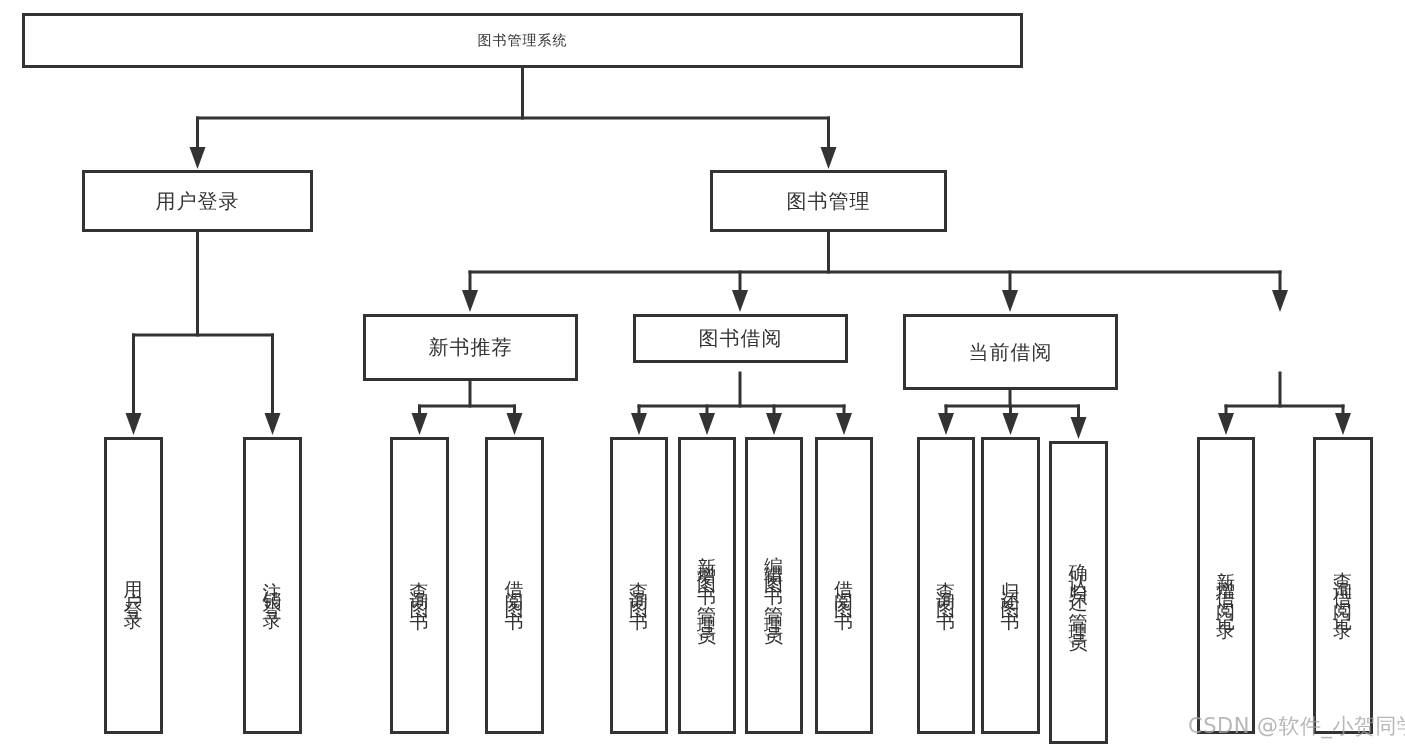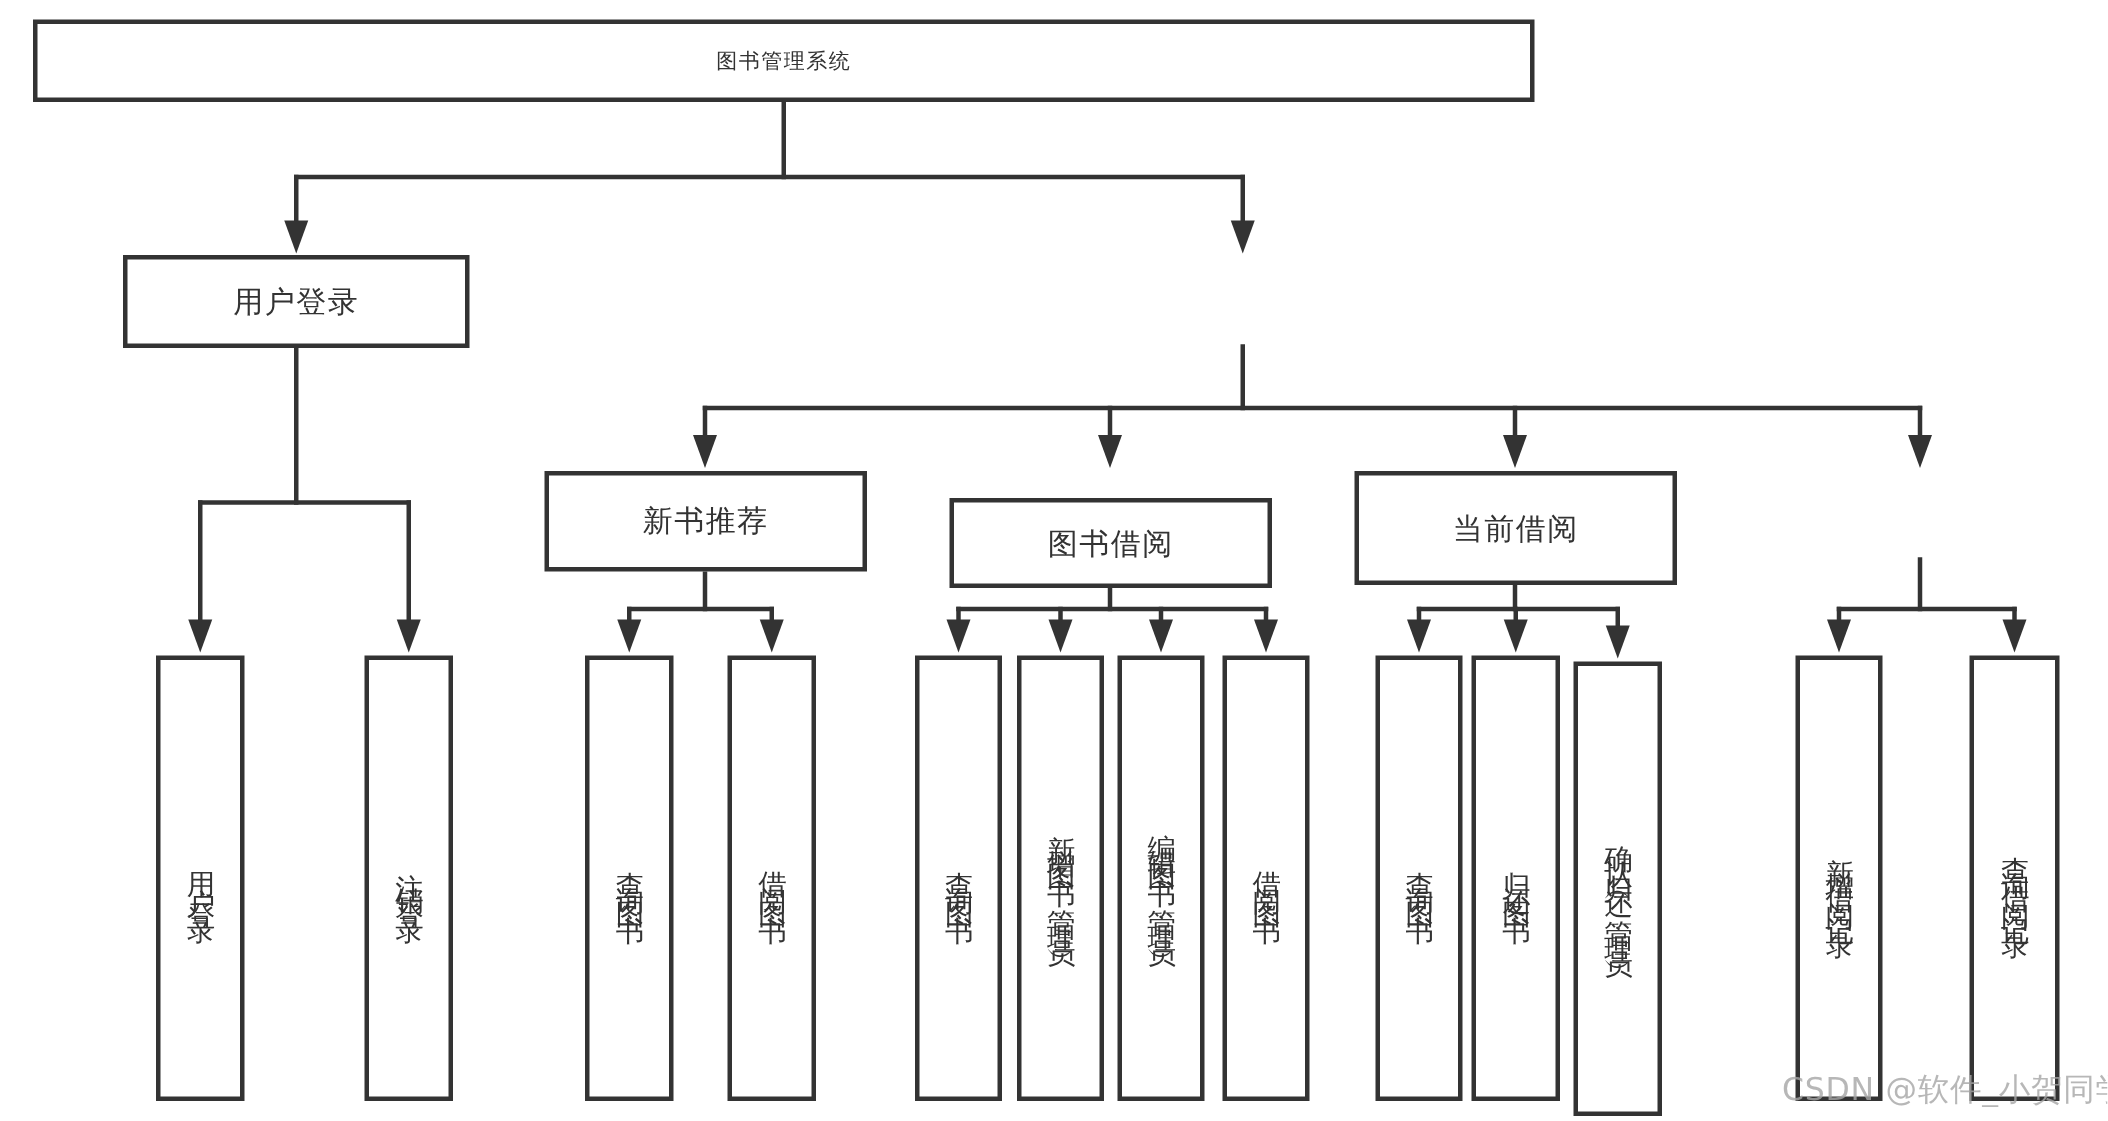--- a/index.html
+++ b/index.html
@@ -133,25 +133,28 @@
     </g>
   </svg>
 
   <div class="node" style="left:22px;top:13px;width:1001px;height:55px;">
     <span class="hlabel root-label">图书管理系统</span>
   </div>
 
   <div class="node" style="left:82px;top:170px;width:231px;height:62px;">
     <span class="hlabel">用户登录</span>
   </div>
+  <div class="node" style="left:710px;top:170px;width:237px;height:62px;">
+    <span class="hlabel">图书管理</span>
+  </div>
 
   <div class="node" style="left:363px;top:314px;width:215px;height:67px;">
     <span class="hlabel">新书推荐</span>
   </div>
-  <div class="node" style="left:633px;top:332px;width:215px;height:60px;">
+  <div class="node" style="left:633px;top:314px;width:215px;height:49px;">
     <span class="hlabel">图书借阅</span>
   </div>
   <div class="node" style="left:903px;top:314px;width:215px;height:76px;">
     <span class="hlabel">当前借阅</span>
   </div>
 
   <div class="node" style="left:104px;top:437px;width:59px;height:297px;">
     <span class="vlabel">用户登录</span>
   </div>
   <div class="node" style="left:243px;top:437px;width:59px;height:297px;">

